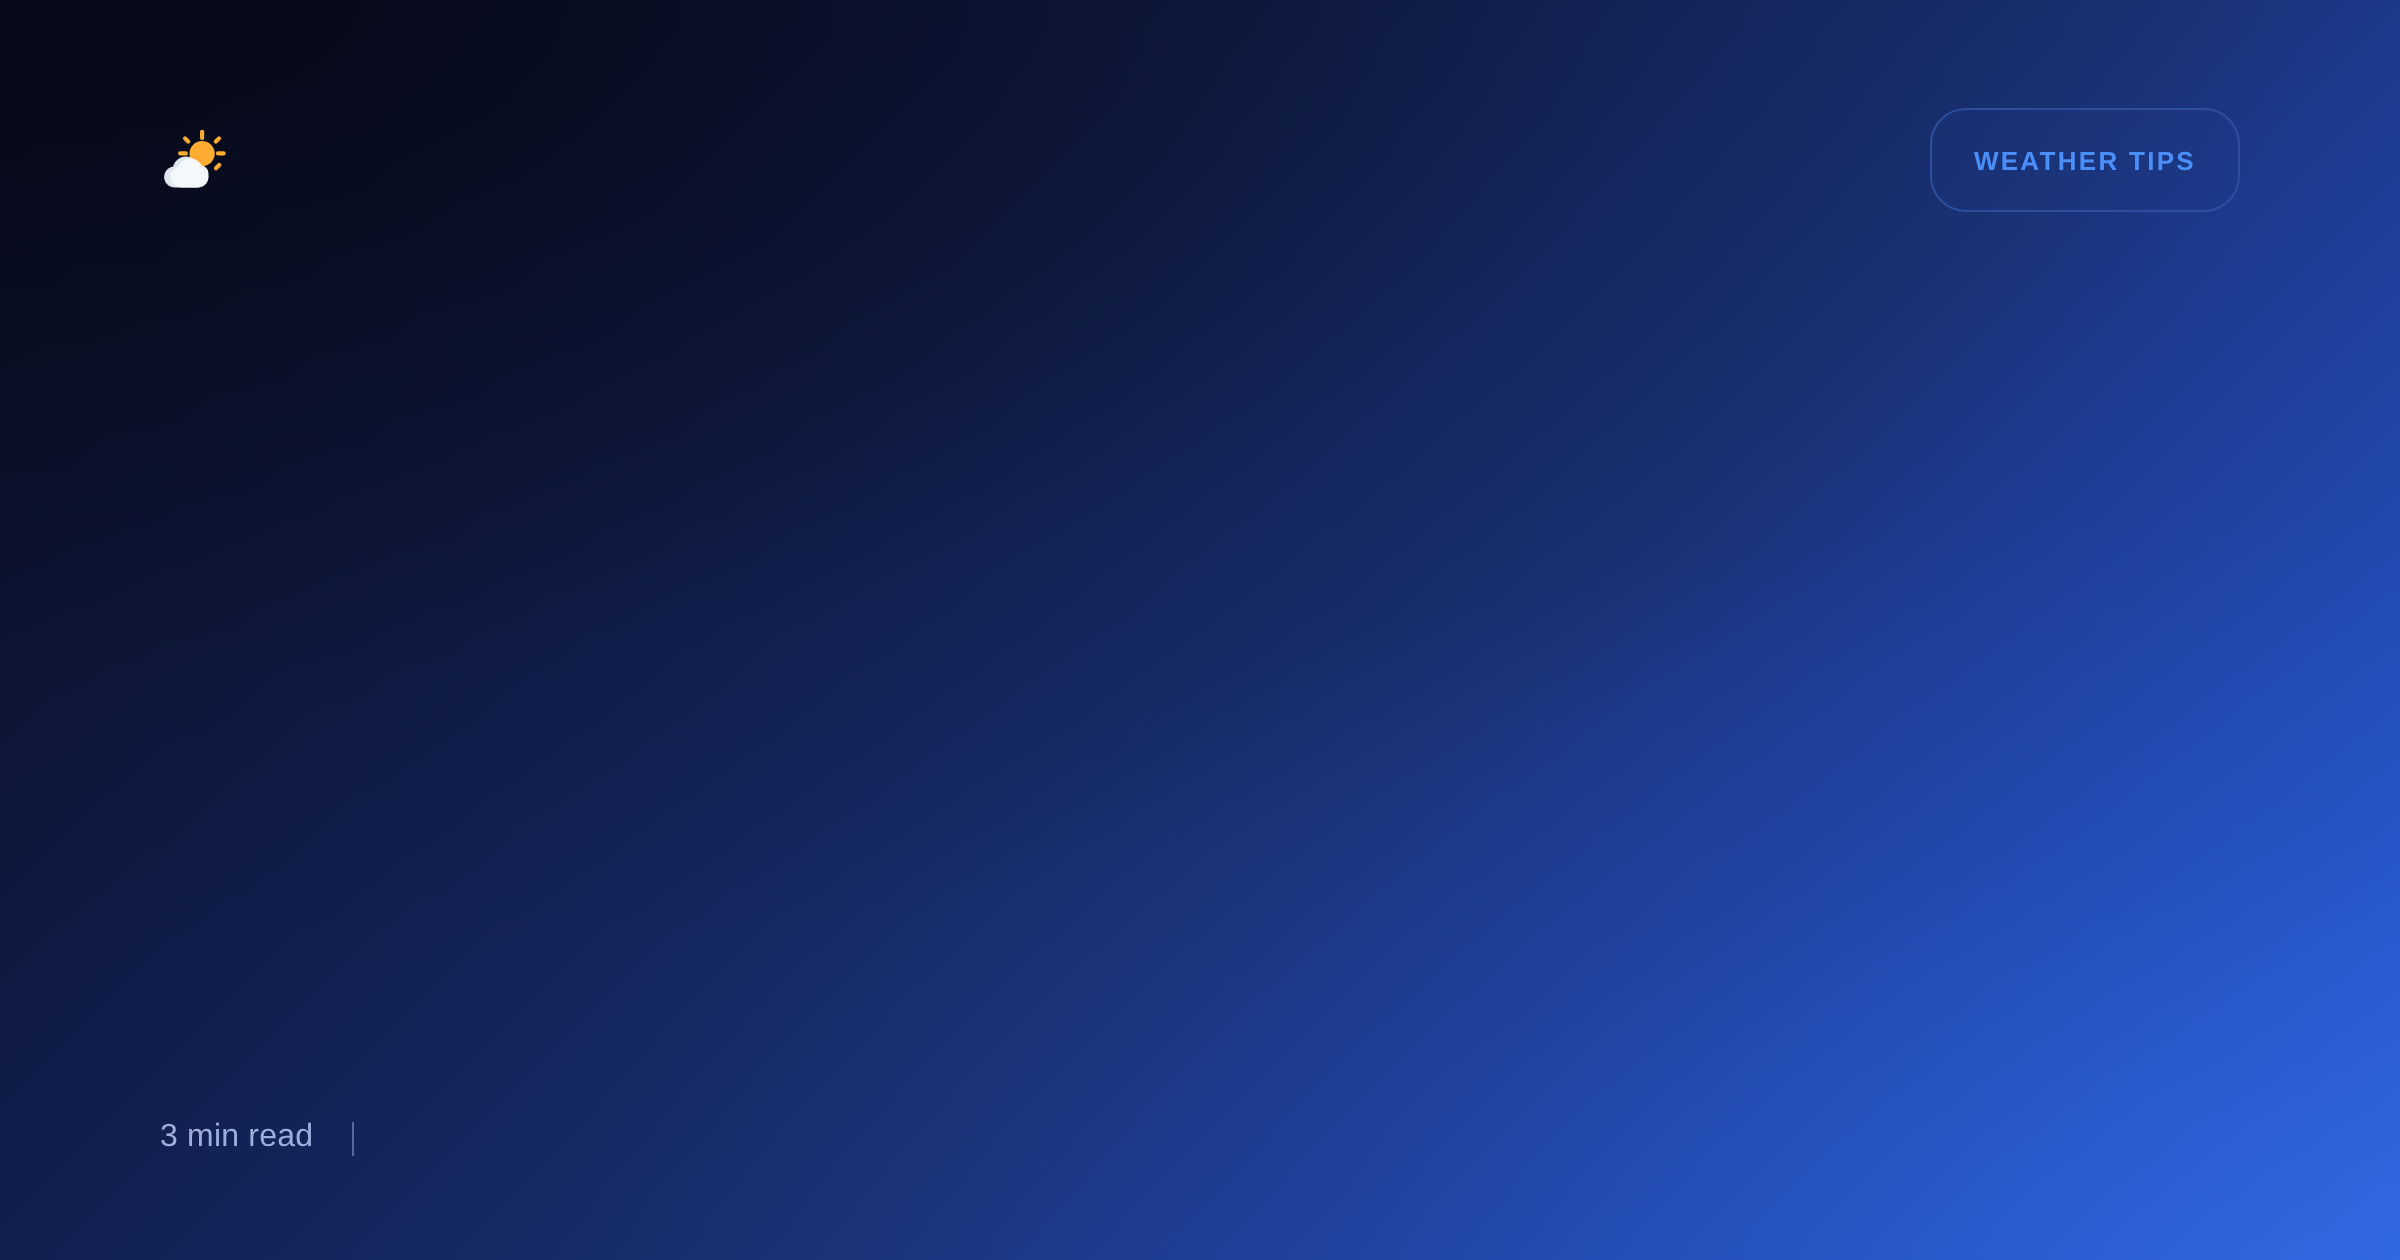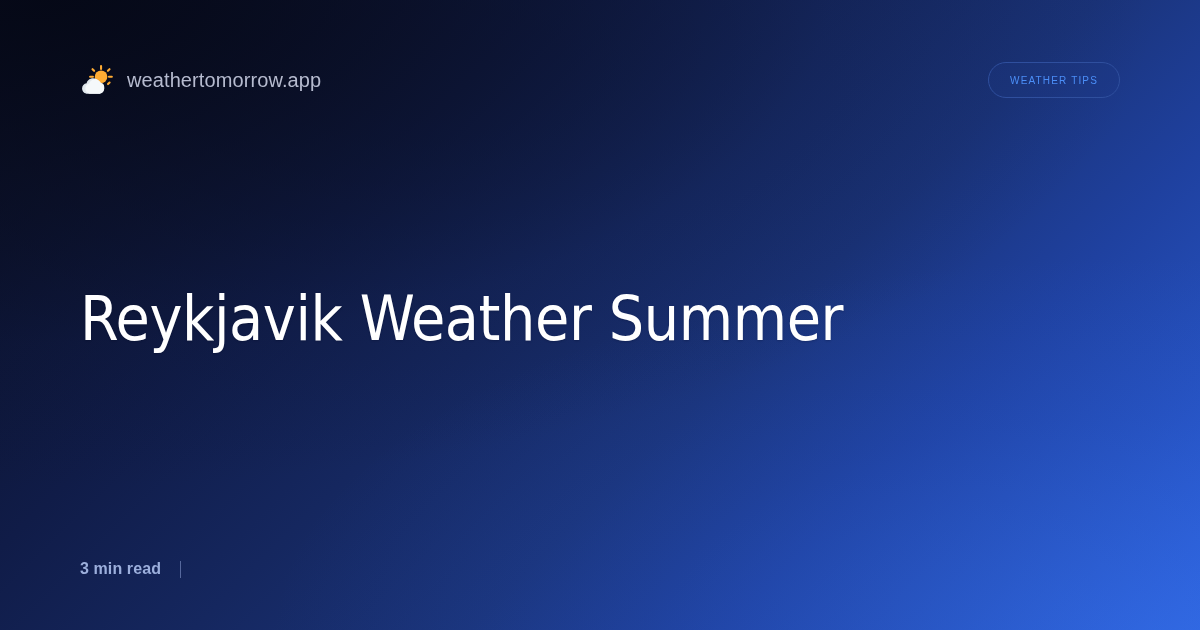--- a/index.html
+++ b/index.html
@@ -96,28 +96,28 @@
     font-weight: 400;
     color: #b6bbcf;
     letter-spacing: 0.1px;
     white-space: nowrap;
   }
 
   .tips-button {
     display: inline-flex;
     align-items: center;
     justify-content: center;
-    height: 36px;
+    height: 52px;
     padding: 0 21px;
     border: 1px solid #2f4f9e;
     border-radius: 18px;
     background: rgba(30, 60, 135, 0.22);
     color: #4b8ef7;
-    font-size: 10px;
-    font-weight: 400;
+    font-size: 13px;
+    font-weight: 700;
     letter-spacing: 1.15px;
     white-space: nowrap;
   }
 
   
   .title-block {
     position: absolute;
     left: 80px;
     right: 80px;
     top: 286px;
@@ -138,21 +138,20 @@
     position: absolute;
     left: 80px;
     bottom: 52px;
     display: flex;
     align-items: center;
     gap: 19px;
     font-size: 16px;
     color: #9cafdc;
     letter-spacing: 0.1px;
     white-space: nowrap;
-    font-weight: bold;
   }
 
   .meta-sep {
     display: inline-block;
     width: 1px;
     height: 17px;
     background: #7f93c6;
     opacity: 0.62;
   }
 </style>
@@ -176,30 +175,26 @@
             <rect x="29.3" y="5.1" width="2.2" height="4.6" rx="1.1" transform="rotate(45 30.4 7.4)"></rect>
             <rect x="9.6" y="13.4" width="5.2" height="2.2" rx="1.1"></rect>
             <rect x="29.6" y="13.4" width="5.2" height="2.2" rx="1.1"></rect>
             <rect x="11.6" y="20.4" width="4.6" height="2.2" rx="1.1" transform="rotate(45 13.9 21.5)"></rect>
             <rect x="28.2" y="20.4" width="4.6" height="2.2" rx="1.1" transform="rotate(-45 30.5 21.5)"></rect>
           </g>
           <circle cx="22.3" cy="14.6" r="6.7" fill="#ffac33"></circle>
           <path d="M25.6 27.0c0 3.1-2.6 5.6-5.8 5.6H8.0c-3.2 0-5.8-2.5-5.8-5.6 0-2.8 2.1-5.1 4.8-5.5 0.6-3.1 3.4-5.4 6.8-5.4 3.2 0 5.9 2.1 6.7 4.9 0.3-0.1 0.7-0.1 1.0-0.1 2.3 0 4.1 1.8 4.1 4.0 0 0.3 0 0.5-0.1 0.8 0.1 0.4 0.1 0.8 0.1 1.3z" fill="#e1e8ed"></path>
           <path d="M25.6 27.0c0 3.1-2.6 5.6-5.8 5.6h-8.4c-3.2 0-5.8-2.5-5.8-5.6 0-2.5 1.7-4.6 4.1-5.3 0.9-2.6 3.4-4.4 6.4-4.4 2.9 0 5.4 1.8 6.3 4.3 2.0 0.6 3.2 2.3 3.2 4.2z" fill="#f5f8fa"></path>
         </svg>
-        <span class="brand-name">weathertomorrow.app</span>
       </div>
 
       <div class="tips-button">WEATHER TIPS</div>
 
     </div>
 
-    <div class="title-block">
-      <h1 class="page-title">Reykjavik Weather Summer</h1>
-    </div>
 
     <div class="meta">
       <span>3 min read</span>
       <span class="meta-sep"></span>
     </div>
 
   </div>
 </div>
 
 </body></html>

